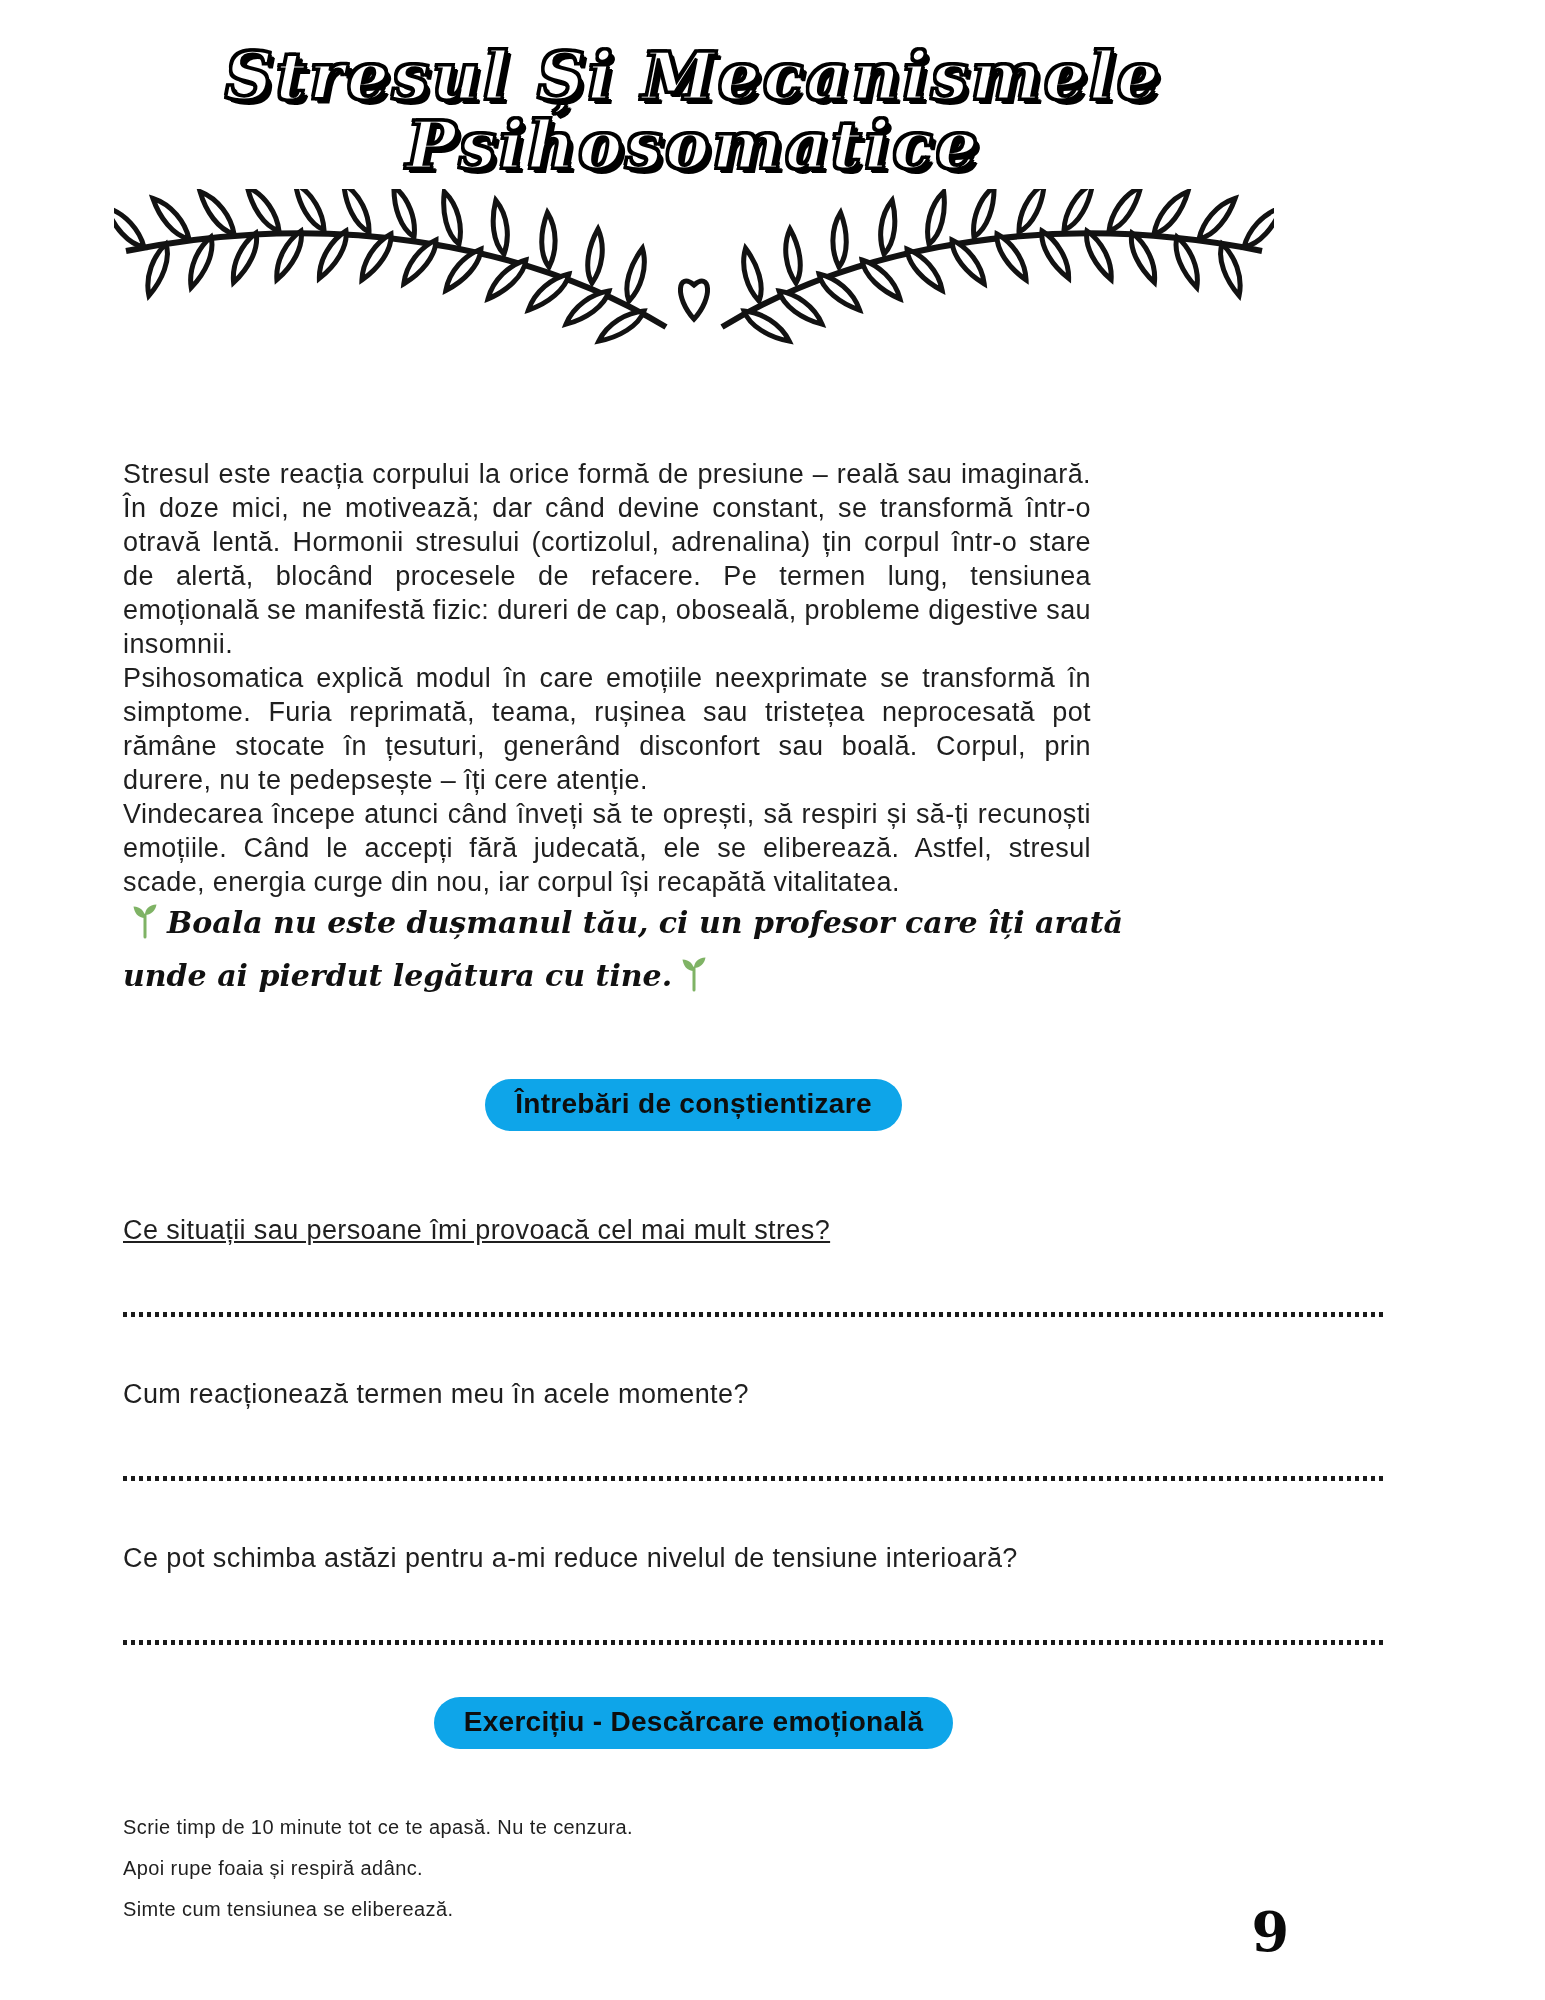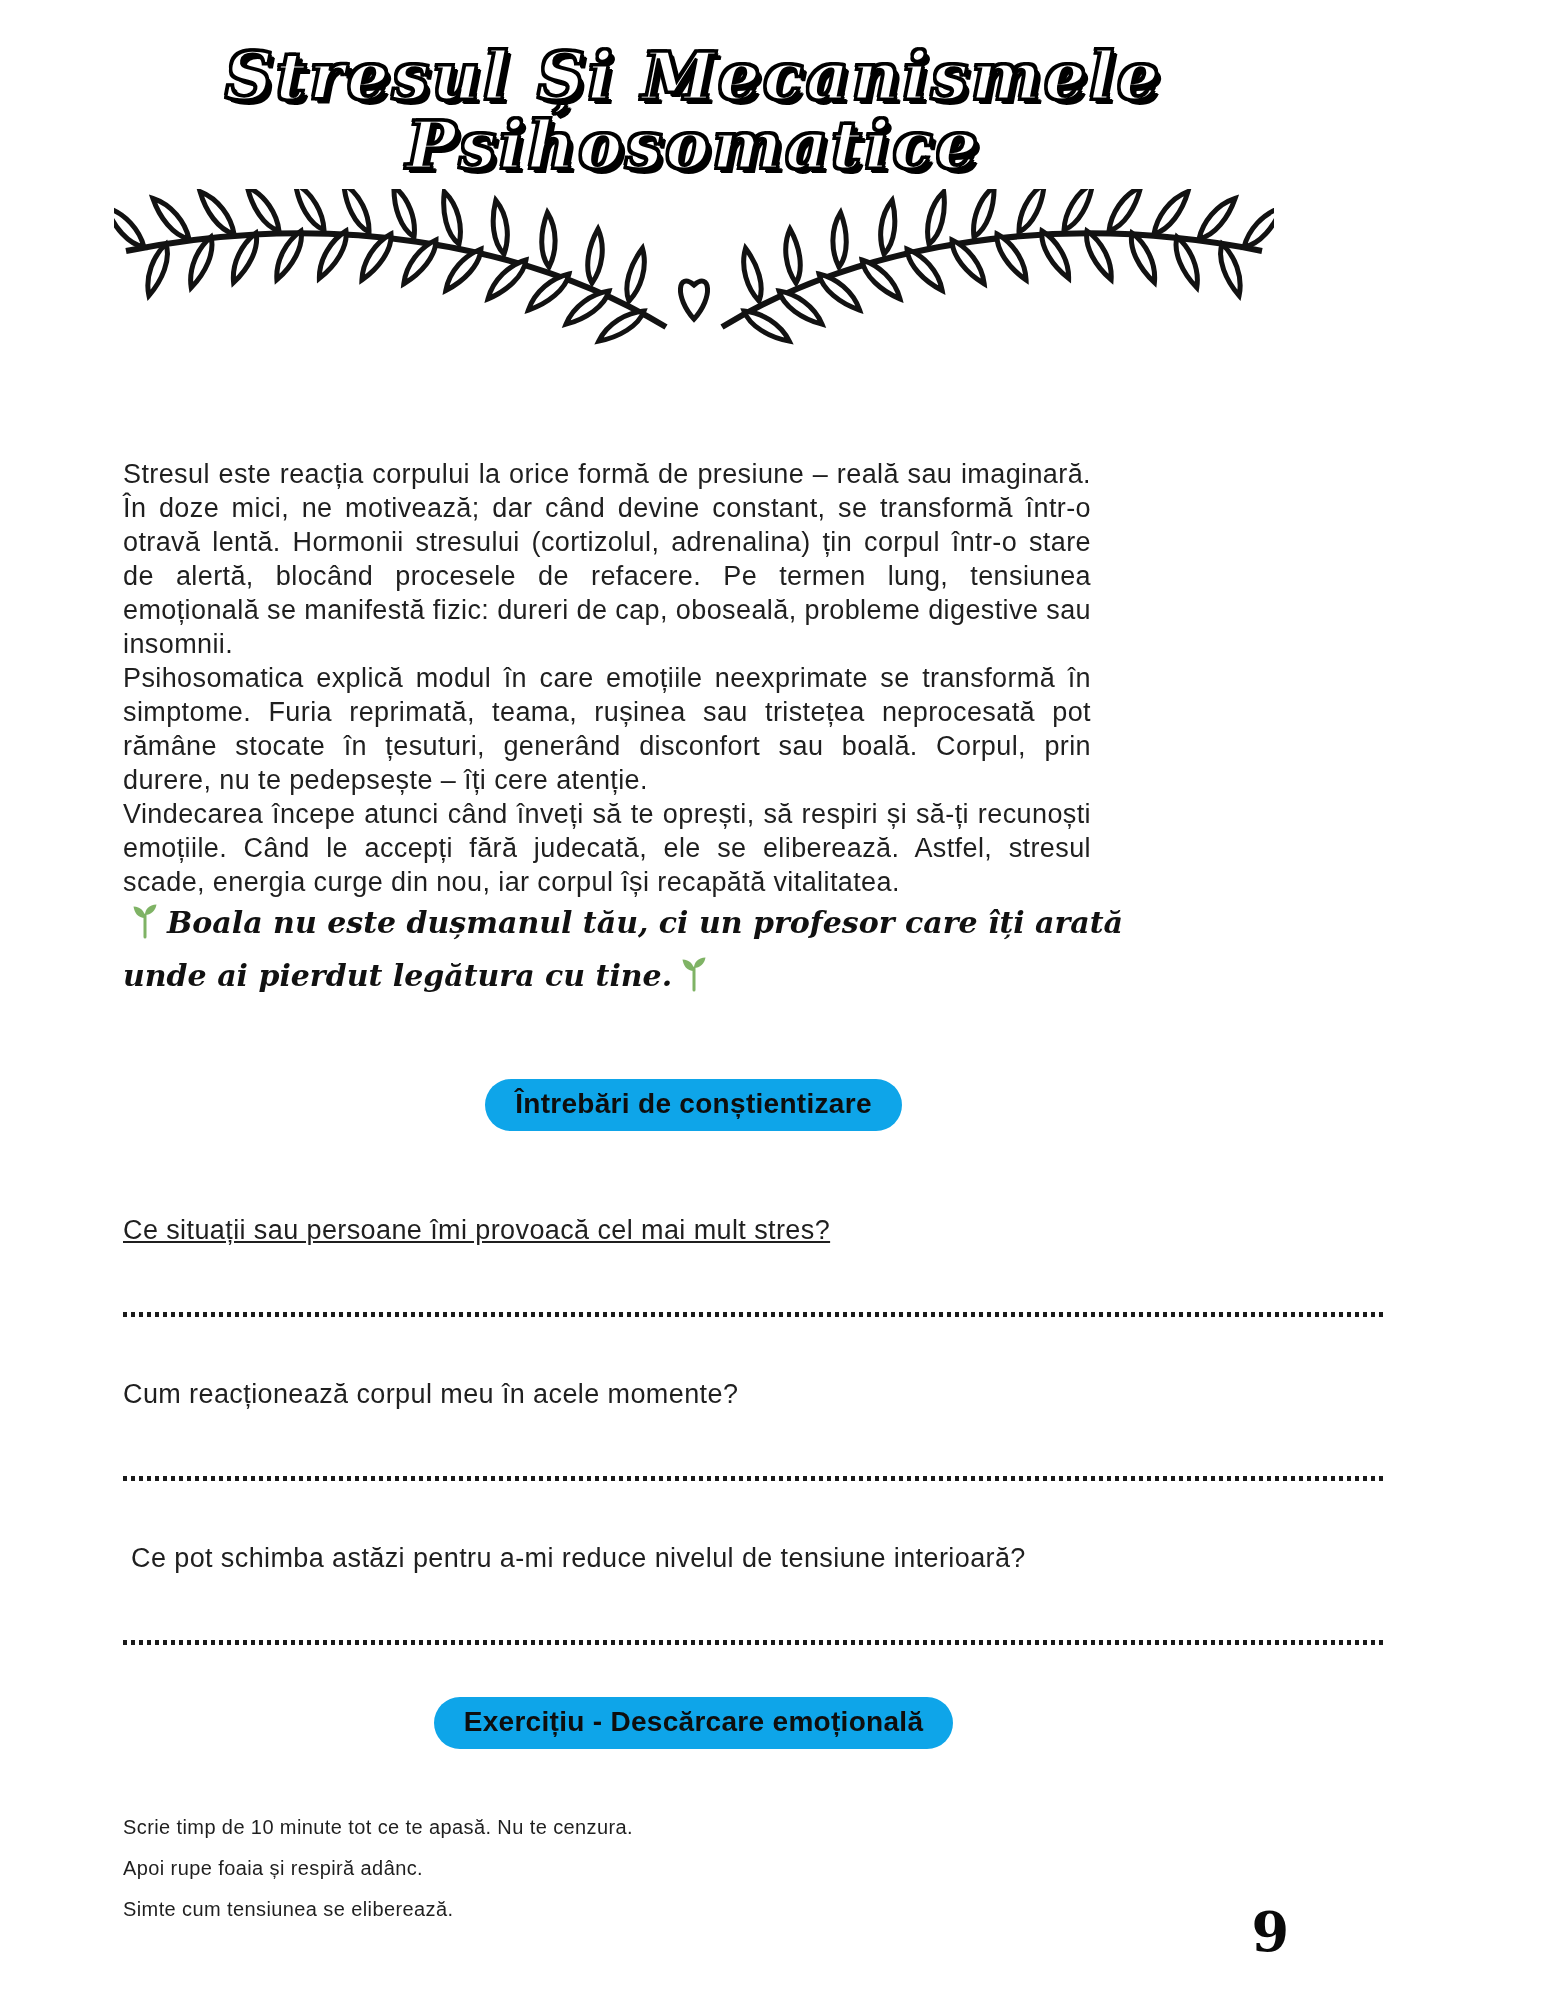--- a/index.html
+++ b/index.html
@@ -79,21 +79,21 @@
     letter-spacing: 0.3px;
     color: #0e0e0e;
   }
   .question {
     font-size: 27px;
     letter-spacing: 0.4px;
     color: #1f1f1f;
   }
   .q1 { margin-top: 84px; text-decoration: underline; }
   .q2 { margin-top: 62px; }
-  .q3 { margin-top: 62px; margin-left: 8px; }
+  .q3 { margin-top: 62px; }
   .answer-line {
     margin-top: 66px;
     height: 5px;
     width: 1300px;
     background: repeating-linear-gradient(to right, #1b1b1b 0 4px, transparent 4px 8px);
   }
   .exercise {
     margin-top: 58px;
   }
   .exercise .ex-line {
@@ -189,21 +189,21 @@
       </span>
     </div>
 
     <div class="badge-row first">
       <span class="badge">Întrebări de conștientizare</span>
     </div>
 
     <div class="question q1">Ce situații sau persoane îmi provoacă cel mai mult stres?</div>
     <div class="answer-line"></div>
 
-    <div class="question q2">Cum reacționează corpul meu în acele momente?</div>
+    <div class="question q2">Cum reacționează termen meu în acele momente?</div>
     <div class="answer-line"></div>
 
     <div class="question q3">Ce pot schimba astăzi pentru a-mi reduce nivelul de tensiune interioară?</div>
     <div class="answer-line"></div>
 
     <div class="badge-row second">
       <span class="badge">Exercițiu - Descărcare emoțională</span>
     </div>
 
     <div class="exercise">

